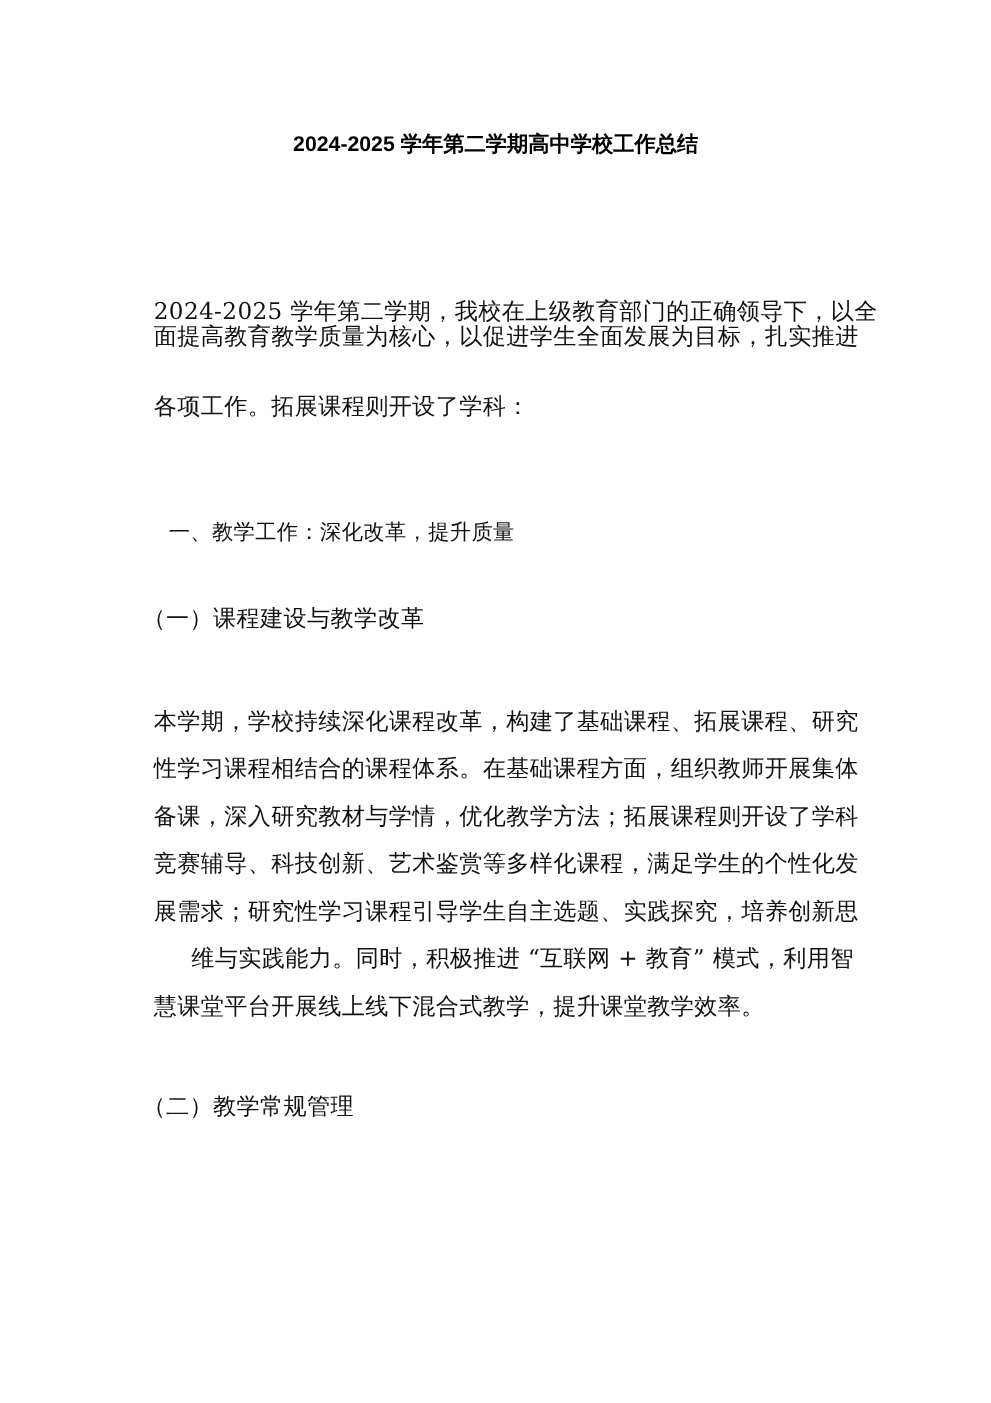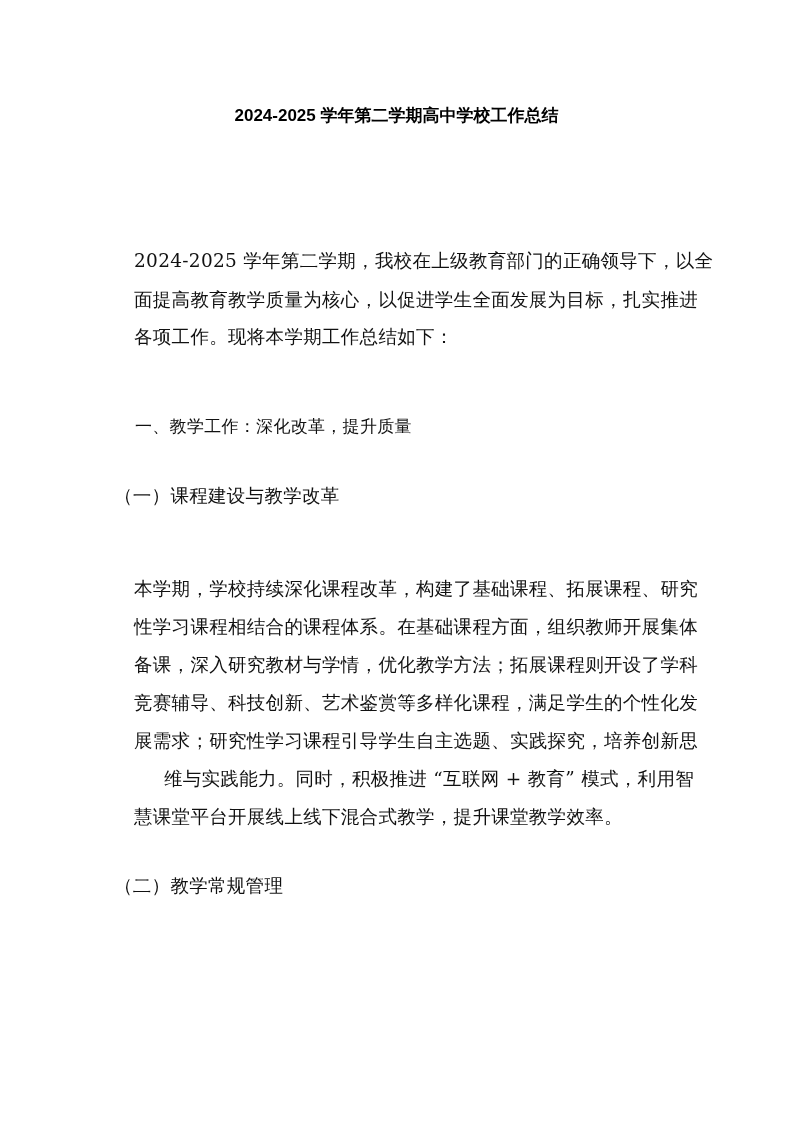--- a/index.html
+++ b/index.html
@@ -35,21 +35,21 @@
       color: #000000;
       margin: 0;
     }
     .line {
       position: absolute;
       left: 119px;
       width: 560px;
       font-size: 18.5px;
       line-height: 28px;
       white-space: nowrap;
-      margin: 15px;
+      margin: 4px;
       letter-spacing: 0.3px;
     }
     .heading {
       position: absolute;
       left: 119px;
       font-size: 17px;
       line-height: 28px;
       white-space: nowrap;
       margin: 16px;
       letter-spacing: 0.3px;
@@ -65,22 +65,22 @@
     }
   </style>
 </head>
 <body>
 
 <div class="page">
 
   <h1 class="title">2024-2025 学年第二学期高中学校工作总结</h1>
 
   <p class="line" style="top:232px;">2024-2025  学年第二学期，我校在上级教育部门的正确领导下，以全</p>
-  <p class="line" style="top:271px;font-family:Liberation Serif, serif;">面提高教育教学质量为核心，以促进学生全面发展为目标，扎实推进</p>
-  <p class="line" style="top:308px;">各项工作。现将本学期工作总结如下：</p>
+  <p class="line" style="top:252px;font-family:Liberation Serif, serif;">面提高教育教学质量为核心，以促进学生全面发展为目标，扎实推进</p>
+  <p class="line" style="top:308px;">各项工作。拓展课程则开设了学科：</p>
 
   <p class="heading" style="top:396px;">一、教学工作：深化改革，提升质量</p>
 
   <p class="sub-heading" style="top:482px;">（一）课程建设与教学改革</p>
 
   <p class="line" style="top:560px;text-align:center;">本学期，学校持续深化课程改革，构建了基础课程、拓展课程、研究</p>
   <p class="line" style="top:598px;">性学习课程相结合的课程体系。在基础课程方面，组织教师开展集体</p>
   <p class="line" style="top:636px;">备课，深入研究教材与学情，优化教学方法；拓展课程则开设了学科</p>
   <p class="line" style="top:674px;">竞赛辅导、科技创新、艺术鉴赏等多样化课程，满足学生的个性化发</p>
   <p class="line" style="top:712px;">展需求；研究性学习课程引导学生自主选题、实践探究，培养创新思</p>

